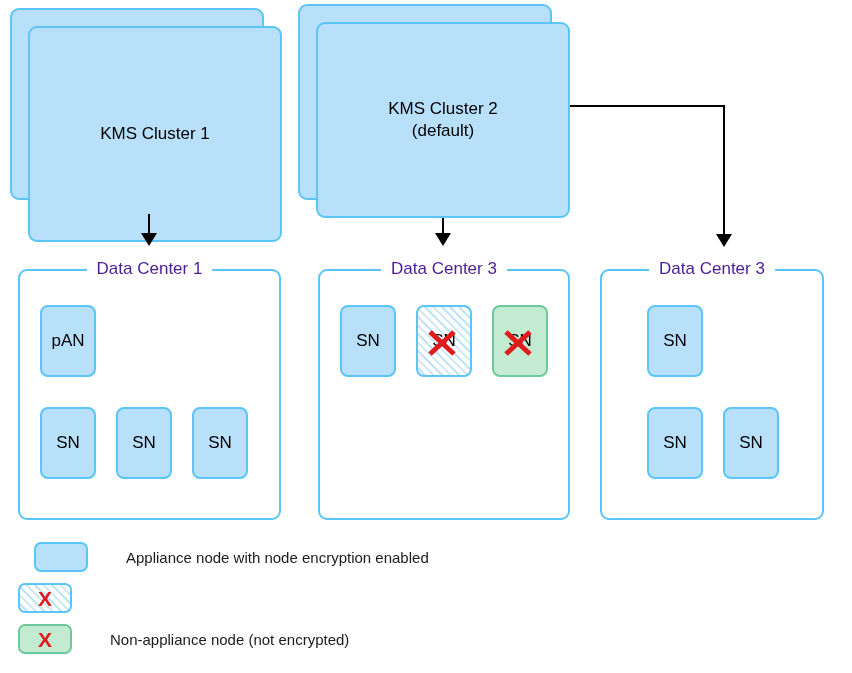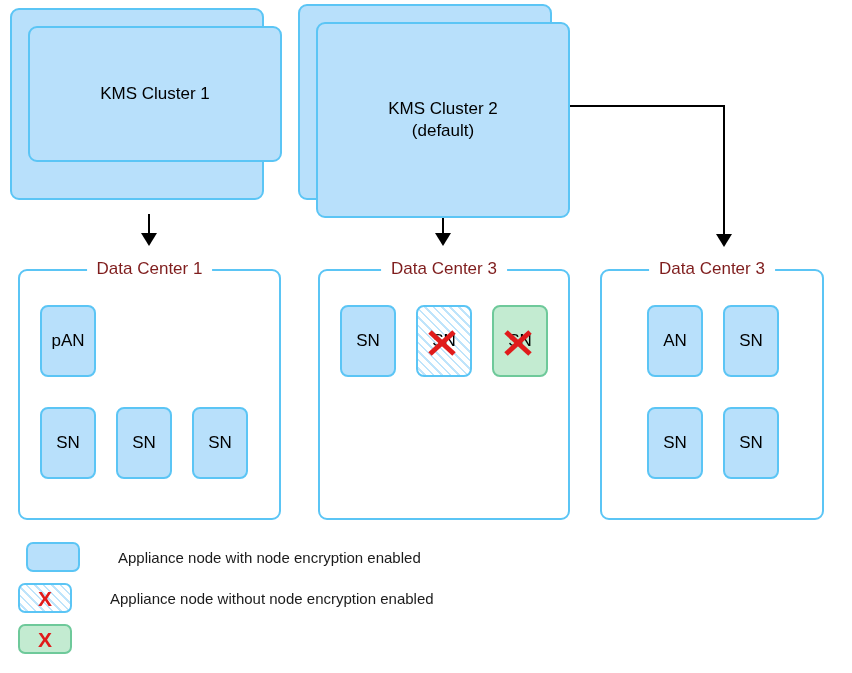--- a/index.html
+++ b/index.html
@@ -86,21 +86,21 @@
   }
   .dc-title {
     position: absolute;
     top: 0;
     left: 50%;
     transform: translateX(-50%);
     background: #ffffff;
     padding: 0 10px;
     font-size: 17px;
     line-height: 22px;
-    color: #7f1d1d;
+    color: #4c1d95;
     white-space: nowrap;
     z-index: 2;
   }
   .dc-body {
     position: absolute;
     left: 0;
     right: 0;
     top: 11px;
     bottom: 0;
     padding: 36px 0 0 22px;
@@ -212,21 +212,21 @@
     white-space: nowrap;
   }
 </style>
 </head>
 <body>
 
 <div id="canvas">
 
   <div class="kms-stack" style="left:10px; top:8px; width:272px; height:210px;">
     <div class="kms-card back" style="width:254px; height:192px;"></div>
-    <div class="kms-card front" style="width:254px; height:136px;">
+    <div class="kms-card front" style="width:254px; height:216px;">
       <span class="kms-label">KMS Cluster 1</span>
     </div>
   </div>
 
   <div>
     <div class="arrow-shaft-v" style="left:148px; top:214px; height:20px;"></div>
     <div class="arrow-head-down" style="left:141px; top:233px;"></div>
   </div>
 
   <div class="kms-stack" style="left:298px; top:4px; width:272px; height:214px;">
@@ -306,54 +306,51 @@
     </div>
   </div>
 
   <div class="dc" style="left:600px; top:258px; width:224px; height:262px;">
     <div class="dc-frame"></div>
     <div class="dc-title">Data Center 3</div>
     <div class="dc-body" style="padding-left:47px;">
 
       <div class="node-row">
         <div class="node enc">
-          <span class="node-label">AN</span>
-        </div>
-        <div class="node enc">
           <span class="node-label">SN</span>
         </div>
       </div>
 
       <div class="node-row">
         <div class="node enc">
           <span class="node-label">SN</span>
         </div>
         <div class="node enc">
           <span class="node-label">SN</span>
         </div>
       </div>
 
     </div>
   </div>
 
   <div class="legend" style="left:18px; top:538px; width:480px; height:120px;">
 
-    <div class="legend-row" style="left:8px; top:4px;">
+    <div class="legend-row" style="left:16px; top:4px;">
       <span class="legend-swatch enc"></span>
       <span class="legend-text">Appliance node with node encryption enabled</span>
     </div>
 
     <div class="legend-row" style="left:0px; top:45px;">
       <span class="legend-swatch noenc">
         <span class="legend-x">X</span>
       </span>
-      <span class="legend-text">Appliance node without node encryption enabled</span>
     </div>
 
     <div class="legend-row" style="left:0px; top:86px;">
       <span class="legend-swatch nonappliance">
         <span class="legend-x">X</span>
       </span>
+      <span class="legend-text">Non-appliance node (not encrypted)</span>
     </div>
 
   </div>
 
 </div>
 
 </body></html>

